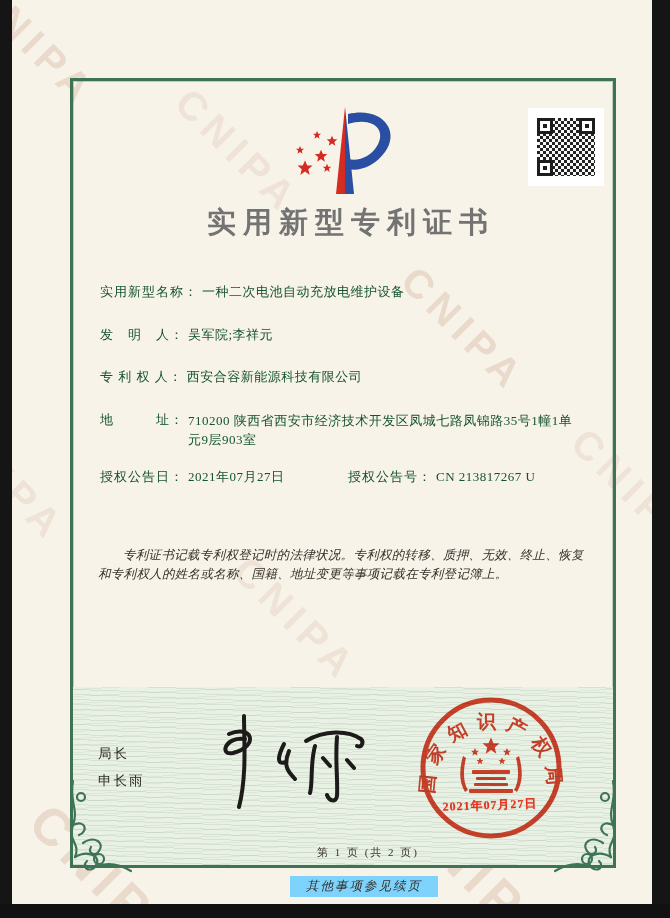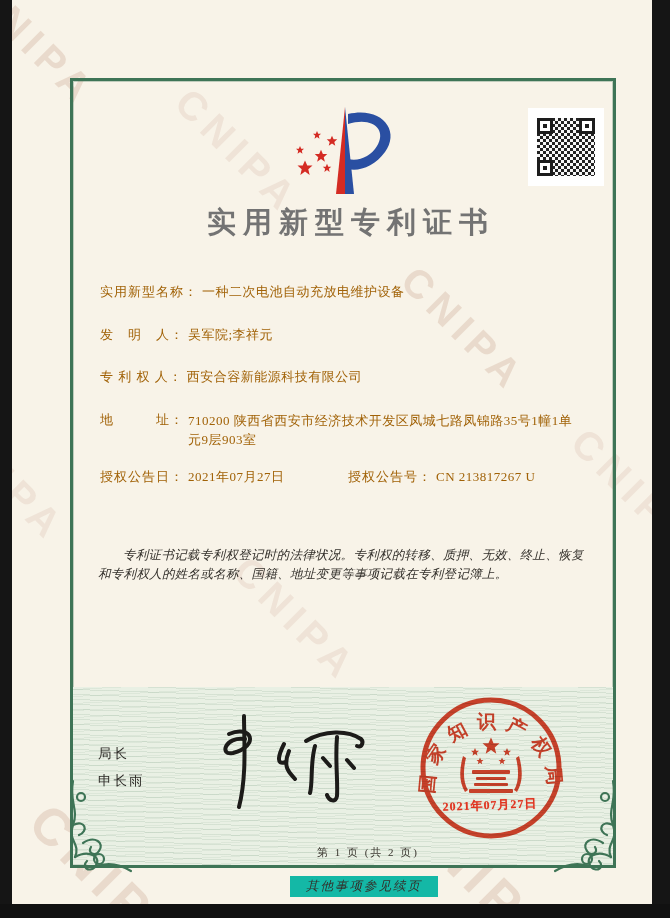--- a/index.html
+++ b/index.html
@@ -62,21 +62,21 @@
   }
   .finder { position:absolute; width:16px; height:16px; border:3px solid #1d1d1d; background:#fff; }
   .finder .dot { position:absolute; left:3px; top:3px; width:4px; height:4px; background:#1d1d1d; }
   .finder.tl { left:0; top:0; } .finder.tr { right:0; top:0; } .finder.bl { left:0; bottom:0; }
 
   .title {
     position:absolute; left:58px; top:203px; width:562px; text-align:center;
     font-size:29px; font-weight:bold; color:#737373; letter-spacing:7px;
   }
 
-  .fields { position:absolute; left:88px; top:283px; width:500px; font-size:13px; color:#a16207; }
+  .fields { position:absolute; left:88px; top:283px; width:500px; font-size:13px; color:#14532d; }
   .frow { position:relative; display:flex; margin-bottom:24.5px; line-height:18px; }
   .frow .lab { white-space:pre; letter-spacing:1px; }
   .frow .val { margin-left:4px; letter-spacing:0.5px; }
   .frow .val.addr { width:396px; line-height:19px; }
   .frow.grant { margin-bottom:0; }
   .grant2 { position:absolute; left:248px; top:0; display:flex; }
 
   .body-paras {
     position:absolute; left:86px; top:546px; width:494px;
     font-size:12.5px; line-height:19px; color:#33302b;
@@ -95,21 +95,21 @@
     transform:rotate(-2deg); text-shadow:0 0 1px rgba(224,52,32,0.5);
   }
 
   .page-info {
     position:absolute; left:58px; top:845px; width:556px; text-align:center;
     font-size:11px; color:#3a362f; letter-spacing:2px;padding-left:40px;
   }
 
   .footer-note-row { position:absolute; left:58px; top:876px; width:546px; text-align:center; }
   .footer-note {
-    display:inline-block; background:#14b8a6; padding:2px 16px;
+    display:inline-block; background:#7dd3fc; padding:2px 16px;
     font-size:12.5px; font-style:italic; color:#33302b; letter-spacing:2px;margin-left:42px;
   }
 
   .dark-edge-right { position:absolute; right:0; top:0; width:18px; height:918px; background:#151515; }
   .dark-edge-bottom { position:absolute; left:0; bottom:0; width:670px; height:14px; background:#111; }
   .dark-edge-left { position:absolute; left:0; top:0; width:12px; height:918px; background:#151515; }
 </style>
 </head>
 <body>
 

